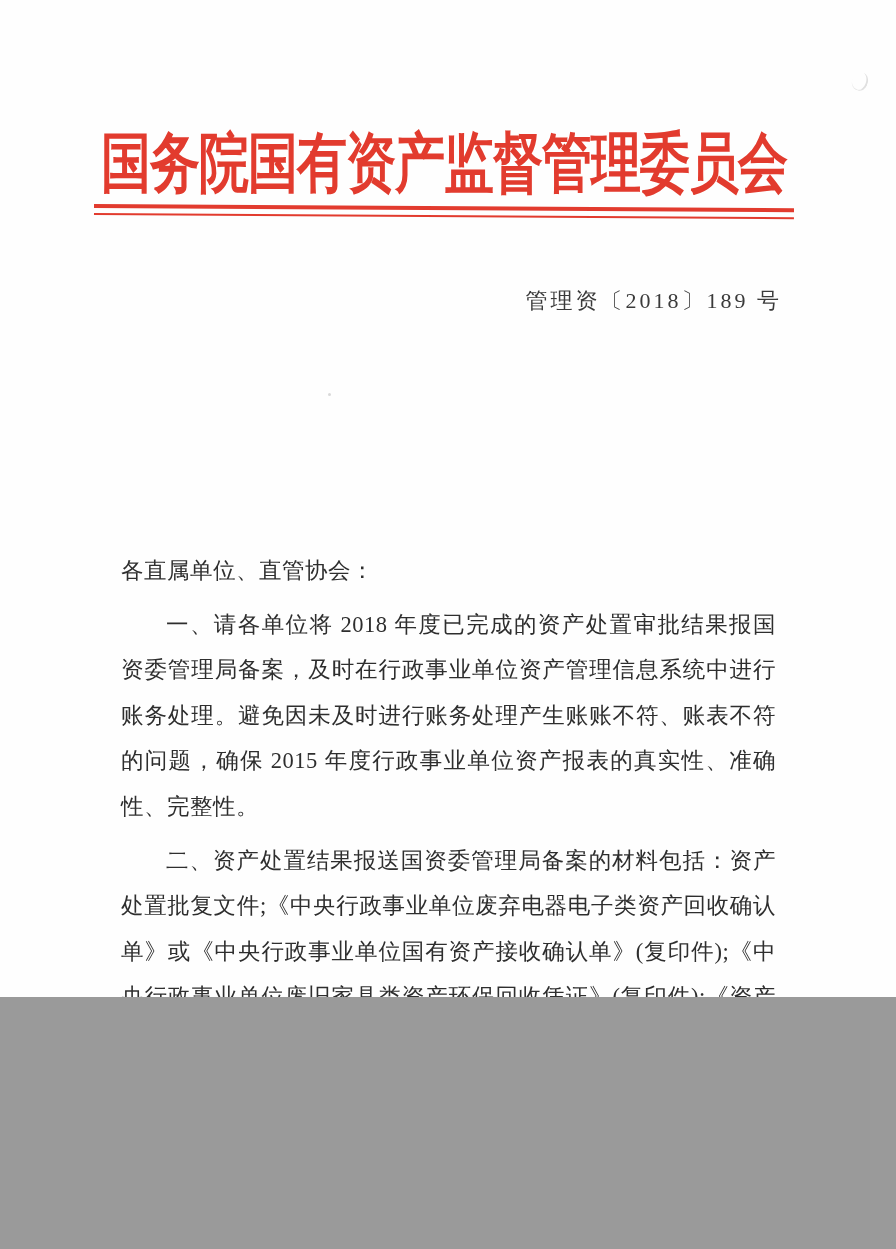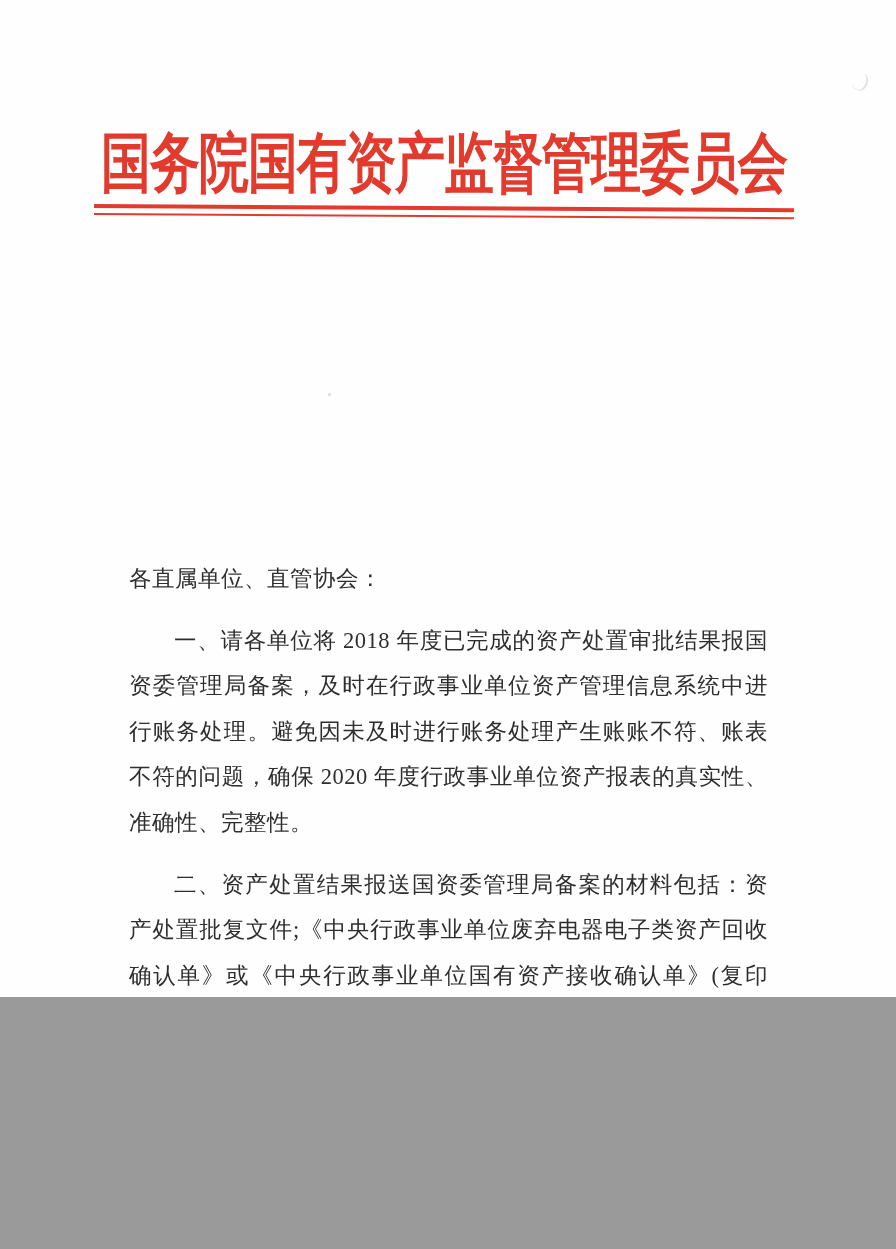--- a/index.html
+++ b/index.html
@@ -74,21 +74,21 @@
     top: 540px;
     left: 113px;
     width: 671px;
     font-size: 22.5px;
     line-height: 45.6px;
     color: #2e2e2e;
     text-align: justify;
     letter-spacing: 0.5px;
   }
   .body-text p {
-    margin: 16px;
+    margin: 8px;
   }
   .body-text p.indent {
     text-indent: 2em;
   }
   
   .page-number {
     position: absolute;
     top: 1118px;
     left: 650px;
     font-size: 22px;
@@ -124,23 +124,24 @@
 
 <div class="page" style="background: rgb(254, 254, 254);">
 
   <span class="artifact-curl"></span>
   <span class="artifact-speck"></span>
 
   <div class="org-name">国务院国有资产监督管理委员会</div>
 
   <div class="sep-line"></div>
 
+  <div class="doc-number">管理资〔2018〕189 号</div>
 
 
   <div class="body-text" style="color: rgb(46, 46, 46);">
     <p>各直属单位、直管协会：</p>
-    <p class="indent">一、请各单位将 2018 年度已完成的资产处置审批结果报国资委管理局备案，及时在行政事业单位资产管理信息系统中进行账务处理。避免因未及时进行账务处理产生账账不符、账表不符的问题，确保 2020 年度行政事业单位资产报表的真实性、准确性、完整性。</p>
+    <p class="indent">一、请各单位将 2018 年度已完成的资产处置审批结果报国资委管理局备案，及时在行政事业单位资产管理信息系统中进行账务处理。避免因未及时进行账务处理产生账账不符、账表不符的问题，确保 2015 年度行政事业单位资产报表的真实性、准确性、完整性。</p>
     <p class="indent">二、资产处置结果报送国资委管理局备案的材料包括：资产处置批复文件;《中央行政事业单位废弃电器电子类资产回收确认单》或《中央行政事业单位国有资产接收确认单》(复印件);《中央行政事业单位废旧家具类资产环保回收凭证》(复印件);《资产处</p>
   </div>
 
   <div class="page-number">— 1 —</div>
 
 </div>
 
 </body></html>

